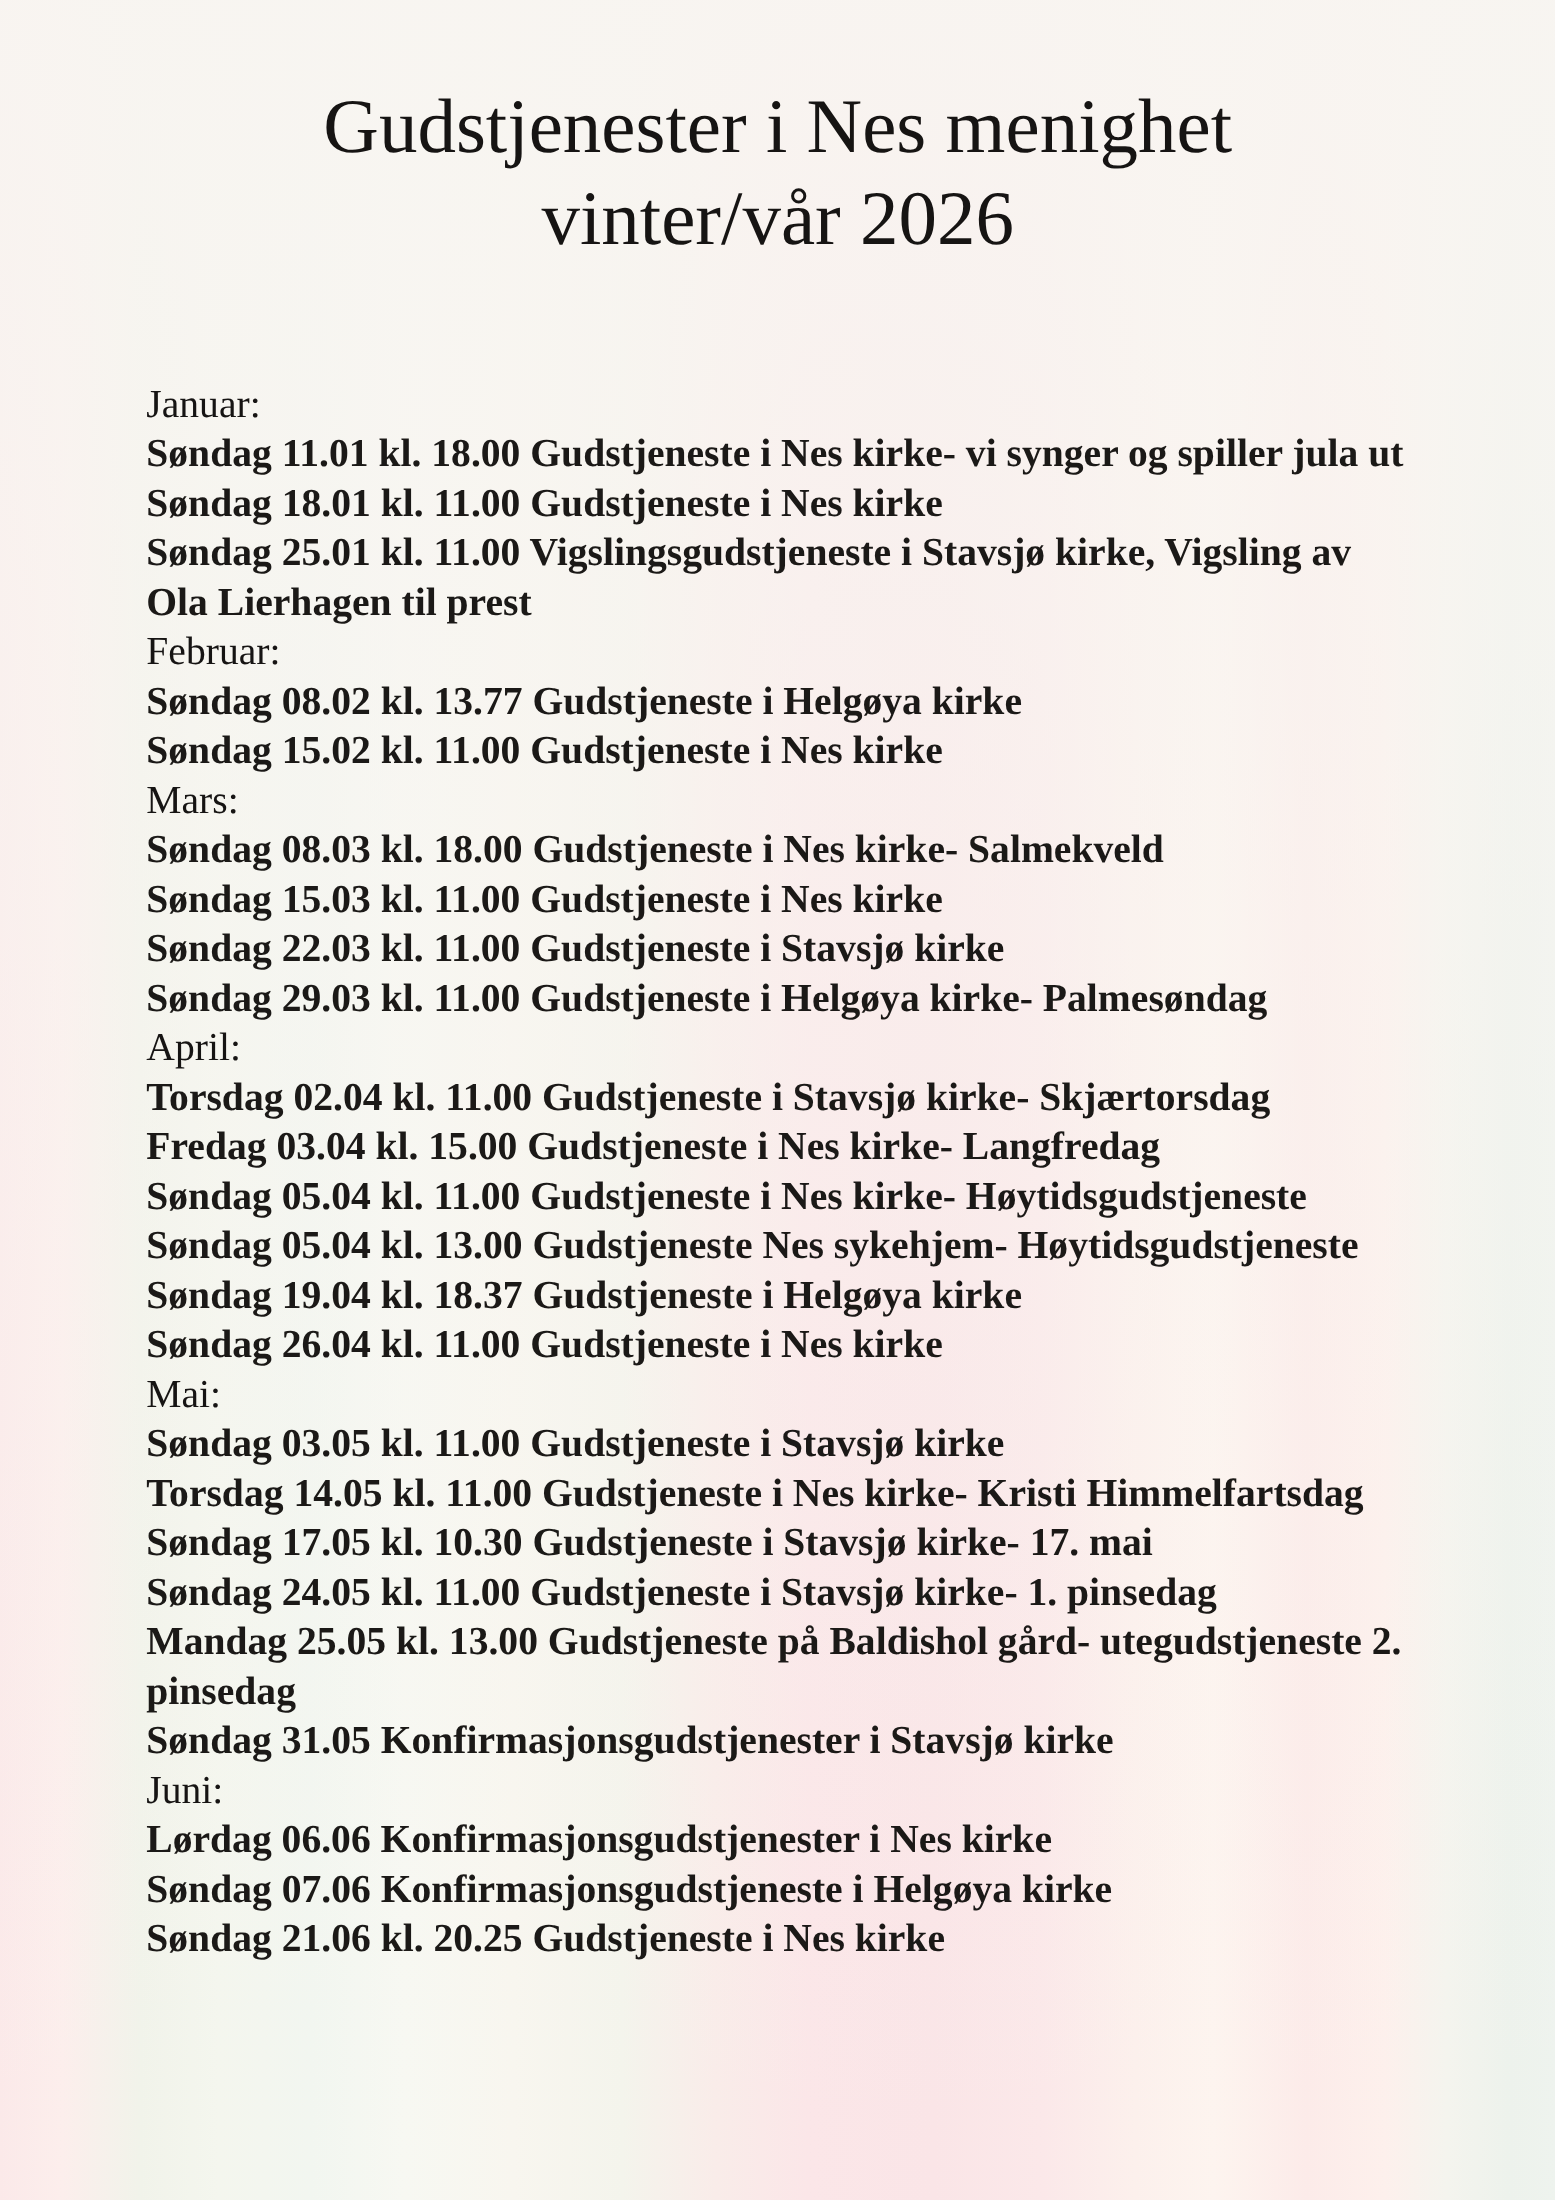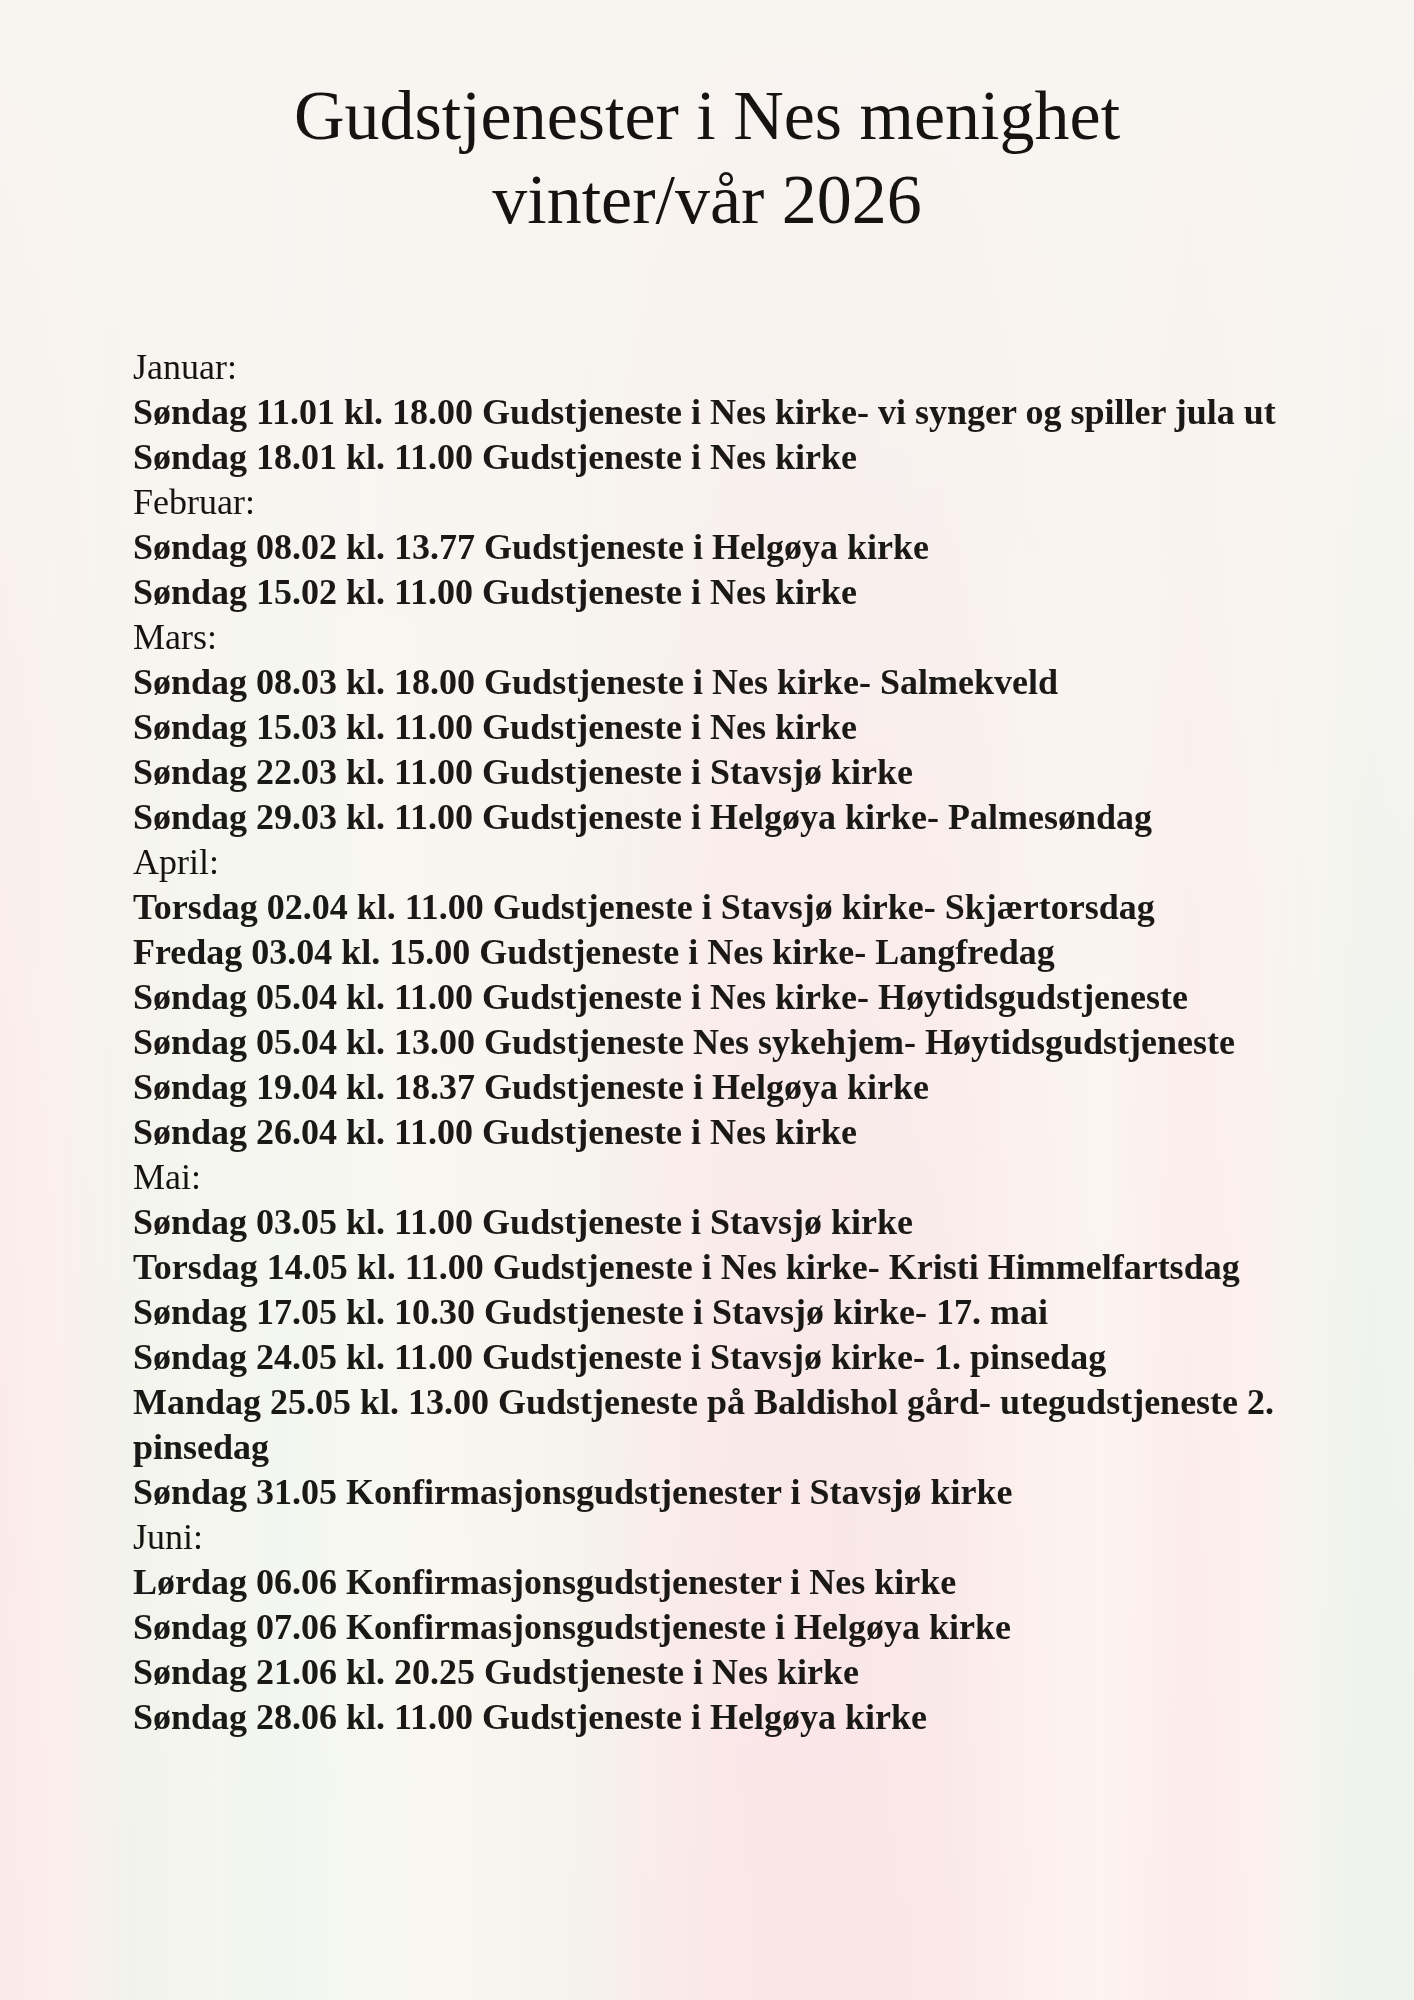--- a/index.html
+++ b/index.html
@@ -64,20 +64,21 @@
 
 <div class="page">
   <div class="title">
     <div>Gudstjenester i Nes menighet</div>
     <div>vinter/vår 2026</div>
   </div>
   <div class="schedule">
       <div class="month">Januar:</div>
       <div class="event">Søndag 11.01 kl. 18.00 Gudstjeneste i Nes kirke- vi synger og spiller jula ut</div>
       <div class="event">Søndag 18.01 kl. 11.00 Gudstjeneste i Nes kirke</div>
+      <div class="event">Søndag 25.01 kl. 11.00 Vigslingsgudstjeneste i Stavsjø kirke, Vigsling av Ola Lierhagen til prest</div>
       <div class="month">Februar:</div>
       <div class="event">Søndag 08.02 kl. 13.77 Gudstjeneste i Helgøya kirke</div>
       <div class="event">Søndag 15.02 kl. 11.00 Gudstjeneste i Nes kirke</div>
       <div class="month">Mars:</div>
       <div class="event">Søndag 08.03 kl. 18.00 Gudstjeneste i Nes kirke- Salmekveld</div>
       <div class="event">Søndag 15.03 kl. 11.00 Gudstjeneste i Nes kirke</div>
       <div class="event">Søndag 22.03 kl. 11.00 Gudstjeneste i Stavsjø kirke</div>
       <div class="event">Søndag 29.03 kl. 11.00 Gudstjeneste i Helgøya kirke- Palmesøndag</div>
       <div class="month">April:</div>
       <div class="event">Torsdag 02.04 kl. 11.00 Gudstjeneste i Stavsjø kirke- Skjærtorsdag</div>
@@ -90,15 +91,14 @@
       <div class="event">Søndag 03.05 kl. 11.00 Gudstjeneste i Stavsjø kirke</div>
       <div class="event">Torsdag 14.05 kl. 11.00 Gudstjeneste i Nes kirke- Kristi Himmelfartsdag</div>
       <div class="event">Søndag 17.05 kl. 10.30 Gudstjeneste i Stavsjø kirke- 17. mai</div>
       <div class="event">Søndag 24.05 kl. 11.00 Gudstjeneste i Stavsjø kirke- 1. pinsedag</div>
       <div class="event">Mandag 25.05 kl. 13.00 Gudstjeneste på Baldishol gård- utegudstjeneste 2. pinsedag</div>
       <div class="event">Søndag 31.05 Konfirmasjonsgudstjenester i Stavsjø kirke</div>
       <div class="month">Juni:</div>
       <div class="event">Lørdag 06.06 Konfirmasjonsgudstjenester i Nes kirke</div>
       <div class="event">Søndag 07.06 Konfirmasjonsgudstjeneste i Helgøya kirke</div>
       <div class="event">Søndag 21.06 kl. 20.25 Gudstjeneste i Nes kirke</div>
-      <div class="event">Søndag 28.06 kl. 11.00 Gudstjeneste i Helgøya kirke</div>
     </div>
 </div>
 
 </body></html>

